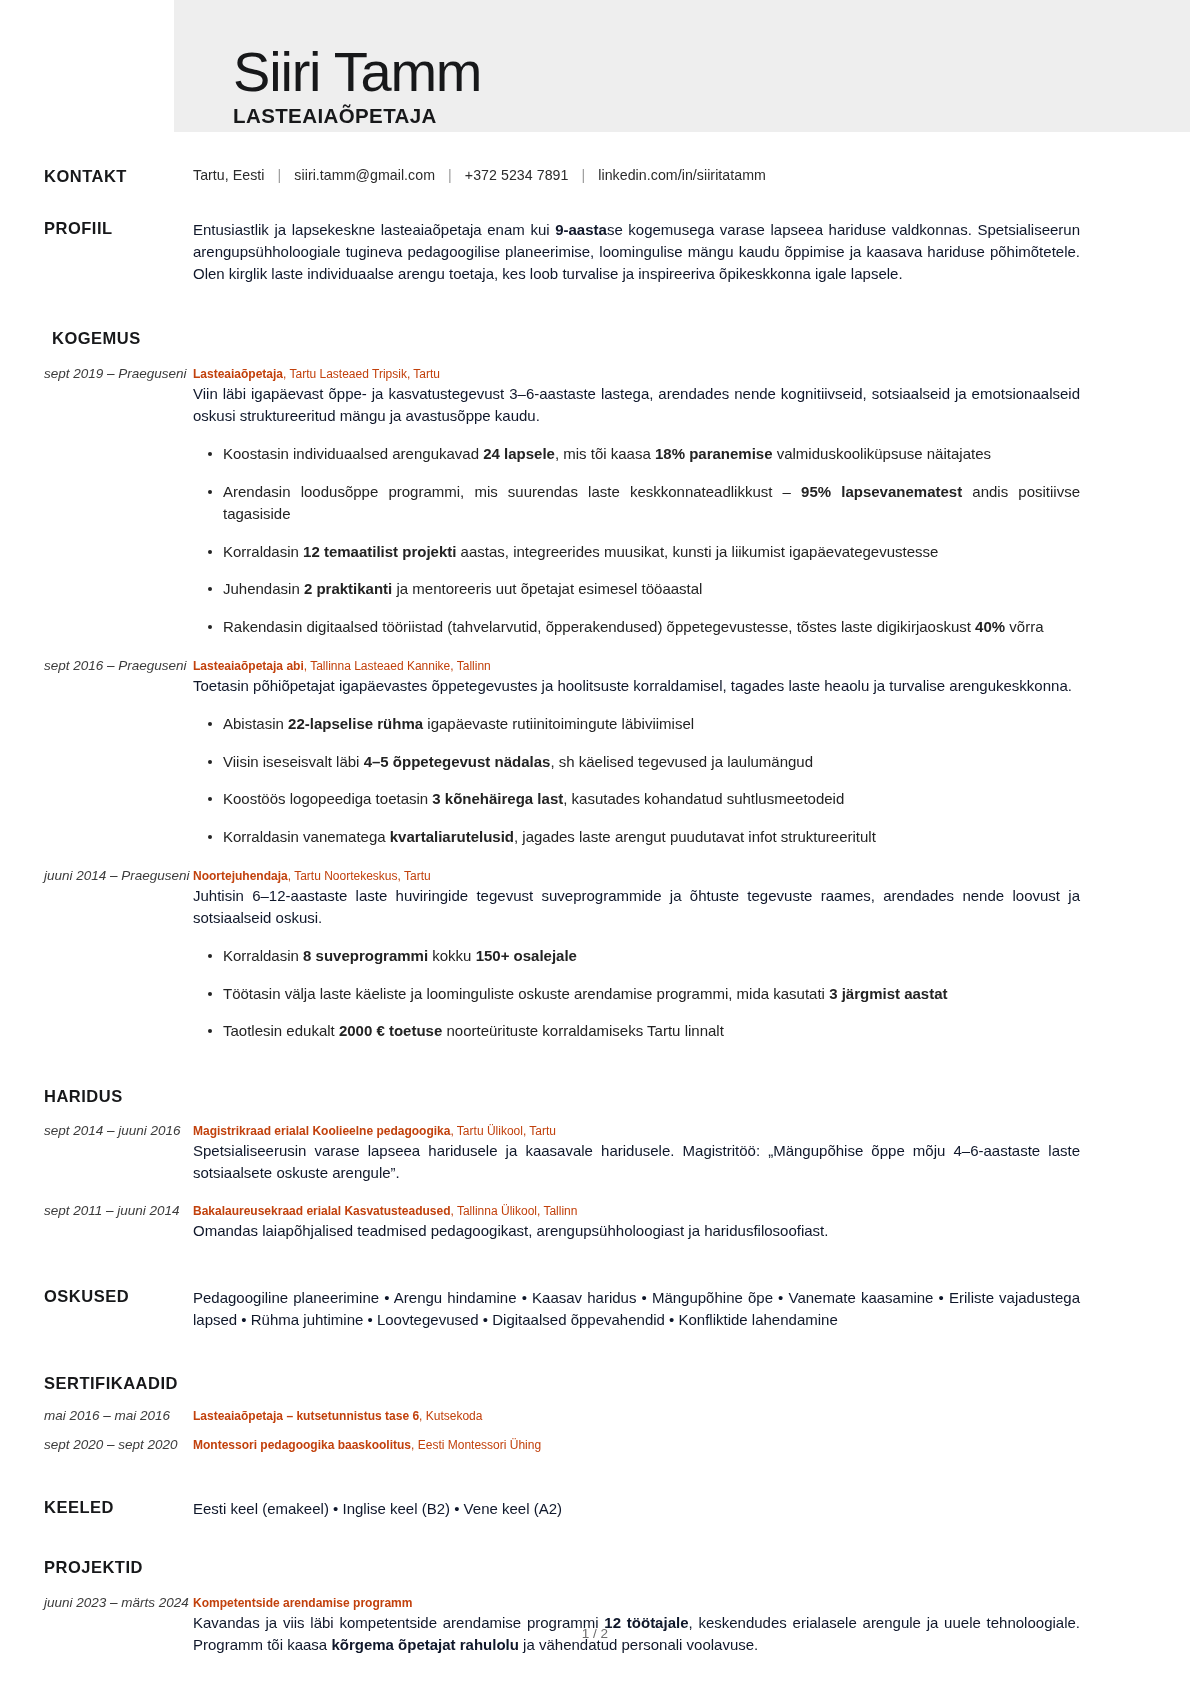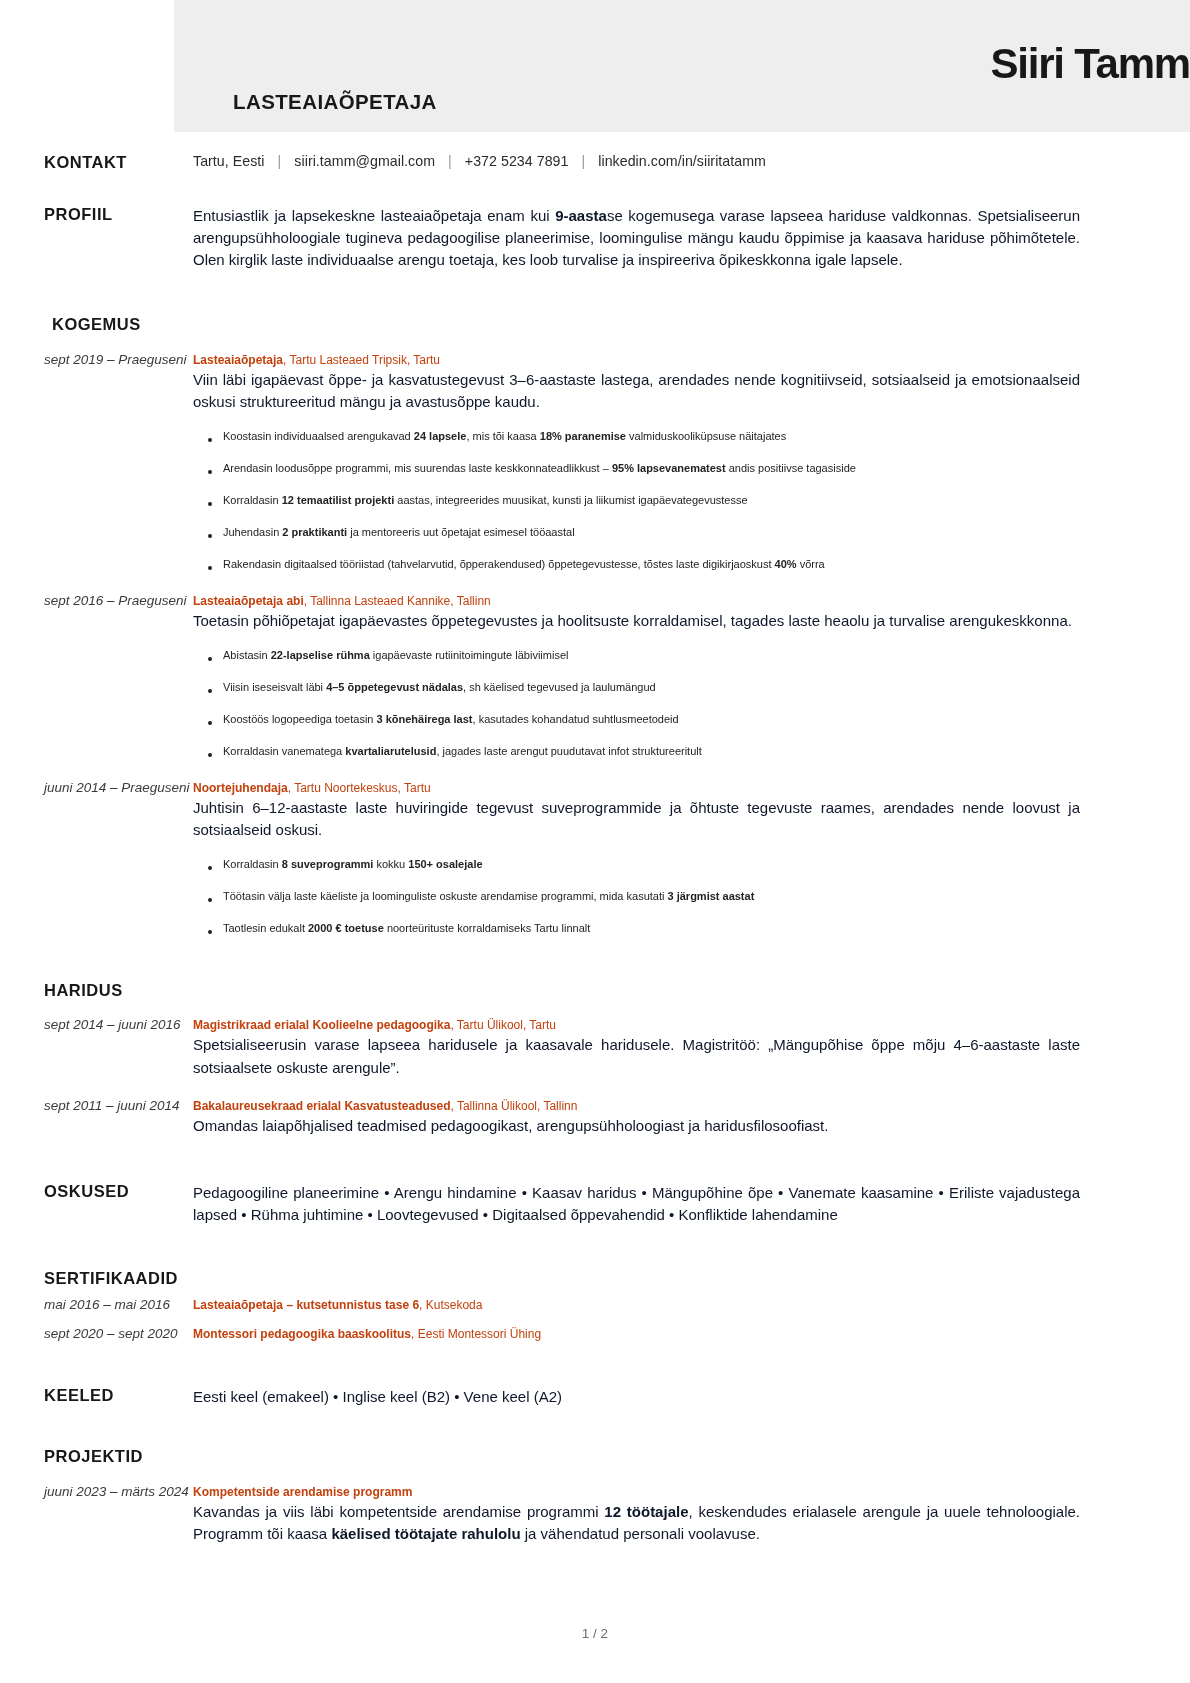--- a/index.html
+++ b/index.html
@@ -32,26 +32,25 @@
     background: #eeeeee;
   }
   .header-inner {
     position: relative;
     padding: 0 0 0 233px;
     z-index: 2;
   }
   .name {
     margin: 0;
     padding-top: 43px;
-    font-size: 42px;
+    font-size: 56px;
     line-height: 1.02;
-    font-weight: bold;
+    font-weight: normal;
     letter-spacing: -1.2px;
     color: #17181a;
-    text-align: right;
   }
   .job-title {
     margin: 4px 0 0 0;
     font-size: 20.5px;
     font-weight: bold;
     letter-spacing: 0.4px;
     color: #17181a;
   }
 
   
@@ -103,21 +102,21 @@
 
   ul.bullets {
     list-style: none;
     margin: 9px 0 0 0;
     padding: 0;
   }
   ul.bullets li {
     position: relative;
     padding-left: 30px;
     margin-bottom: 8px;
-    font-size: 11px;
+    font-size: 15px;
     line-height: 1.45;
     color: #232323;
     text-align: justify;
     margin-top: 16px;
   }
   ul.bullets li:last-child { margin-bottom: 0; }
   ul.bullets li::before {
     content: "";
     position: absolute;
     left: 15px;
@@ -144,21 +143,21 @@
 
   .profiil-row { margin-top: 33px; }
   .kogemus-head { margin-top: 44px; padding-left: 8px; }
   .job-block { margin-top: 19px; }
   .job-block.first { margin-top: 17px; }
   .haridus-head { margin-top: 45px; }
   .edu-block { margin-top: 18px; }
   .edu-block.first { margin-top: 16px; }
   .oskused-row { margin-top: 45px; }
   .sert-head { margin-top: 43px; }
-  .cert-block { margin-top: 8px; }
+  .cert-block { margin-top: 14px; }
   .cert-block.tight { margin-top: 10px; }
   .keeled-row { margin-top: 43px; }
   .projektid-head { margin-top: 38px; }
   .proj-block { margin-top: 17px; }
 
   .footer {
     position: absolute;
     left: 0;
     bottom: 42px;
     width: 1190px;
@@ -339,21 +338,21 @@
     <div class="col-body"></div>
   </div>
 
   <div id="projects-list">
       <div class="row proj-block">
         <div class="col-label">
           <div class="date-range">juuni 2023 – märts 2024</div>
         </div>
         <div class="col-body">
           <div class="entry-title"><b>Kompetentside arendamise programm</b></div>
-          <p class="body-text"><span>Kavandas ja viis läbi kompetentside arendamise programmi </span><b>12 töötajale</b><span>, keskendudes erialasele arengule ja uuele tehnoloogiale. Programm tõi kaasa </span><b>käelised töötajate rahulolu</b><span> ja vähendatud personali voolavuse.</span></p>
+          <p class="body-text"><span>Kavandas ja viis läbi kompetentside arendamise programmi </span><b>12 töötajale</b><span>, keskendudes erialasele arengule ja uuele tehnoloogiale. Programm tõi kaasa </span><b>kõrgema õpetajat rahulolu</b><span> ja vähendatud personali voolavuse.</span></p>
         </div>
       </div>
     </div>
 
   <div class="footer">
     <span>1 / 2</span>
   </div>
 
 </div>
 

